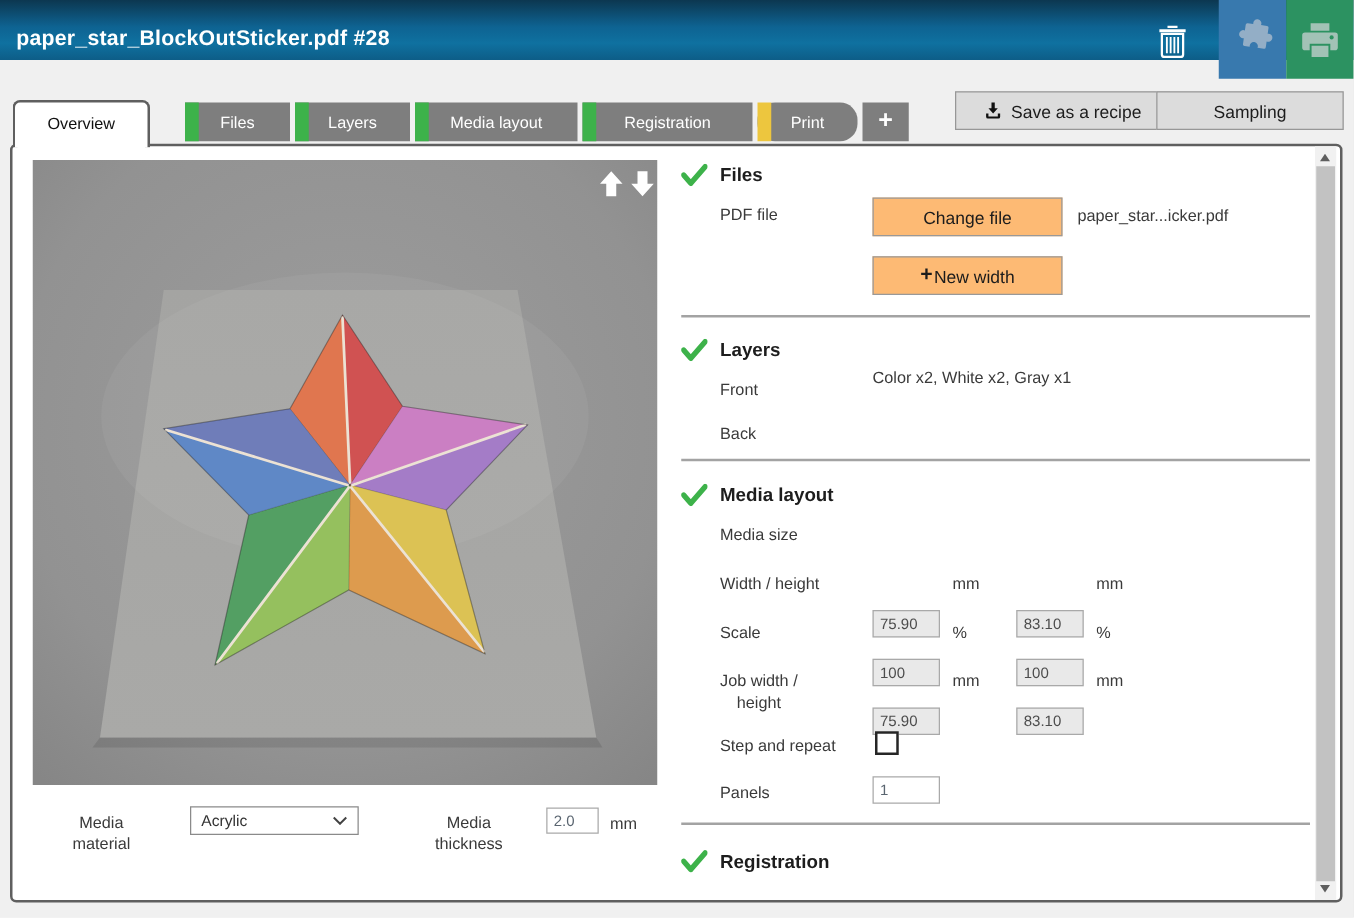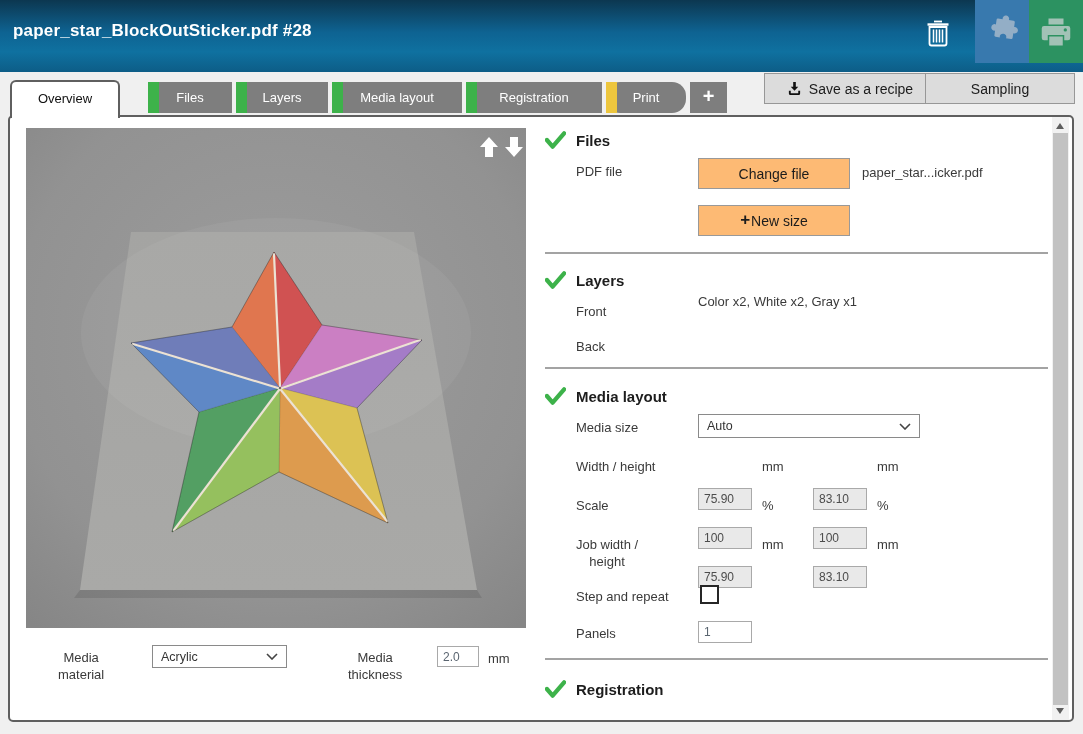--- a/index.html
+++ b/index.html
@@ -1,20 +1,20 @@
 <!DOCTYPE html>
 <html><head>
 <meta charset="utf-8">
 <style>
   * { margin:0; padding:0; box-sizing:border-box; }
   body { background:#e8e8e8; font-family:"Liberation Sans", sans-serif; }
   .app { position:relative; width:1083px; height:734px; background:#f0f0f0; overflow:hidden; }
 
   
-  .titlebar { position:absolute; left:0; top:0; width:1083px; height:72px;
+  .titlebar { position:absolute; left:0; top:0; width:1083px; height:48px;
     background:linear-gradient(180deg,#0c3750 0%,#0e6392 45%,#0f71a0 72%,#0d5d87 100%); }
   .window-title { position:absolute; left:13px; top:21px; color:#ffffff; font-size:17px; font-weight:bold; letter-spacing:0.2px; }
   .tb-btn { position:absolute; top:0; height:63px; display:flex; align-items:center; justify-content:center; cursor:pointer; }
   .tb-trash { left:905px; width:66px; }
   .tb-tile-blue { left:975px; width:54px; }
   .tb-tile-green { left:1029px; width:54px; }
 
   
   .tab { position:absolute; top:82px; height:31px; background:#7e7e7e; color:#ffffff;
     font-size:13px; text-align:center; line-height:31px; cursor:pointer; }
@@ -207,46 +207,40 @@
     <path d="M2 9l6 7L20 2" fill="none" stroke-width="4.5" stroke-linecap="round" stroke-linejoin="round" stroke="#3db24a"></path>
   </svg>
   <div class="heading" style="left:576px; top:132px;">Files</div>
   <div class="lbl" style="left:576px; top:163px;">PDF file</div>
   <div class="btn" style="left:698px; top:158px; width:152px; height:31px;">
     <span>Change file</span>
   </div>
   <div class="lbl" style="left:862px; top:164px;">paper_star...icker.pdf</div>
   <div class="btn" style="left:698px; top:205px; width:152px; height:31px;">
     <span class="plus-glyph">+</span>
-    <span>New size</span>
+    <span>New width</span>
   </div>
   <div class="divider" style="top:252px;"></div>
 
   <svg class="check" style="left:545px; top:271px;" viewBox="0 0 22 18">
     <path d="M2 9l6 7L20 2" fill="none" stroke-width="4.5" stroke-linecap="round" stroke-linejoin="round" stroke="#3db24a"></path>
   </svg>
   <div class="heading" style="left:576px; top:272px;">Layers</div>
   <div class="lbl" style="left:576px; top:303px;">Front</div>
   <div class="lbl" style="left:698px; top:293px;">Color x2, White x2, Gray x1</div>
   <div class="lbl" style="left:576px; top:338px;">Back</div>
   <div class="lbl" style="left:698px; top:338px;"></div>
   <div class="divider" style="top:367px;"></div>
 
   <svg class="check" style="left:545px; top:387px;" viewBox="0 0 22 18">
     <path d="M2 9l6 7L20 2" fill="none" stroke-width="4.5" stroke-linecap="round" stroke-linejoin="round" stroke="#3db24a"></path>
   </svg>
   <div class="heading" style="left:576px; top:388px;">Media layout</div>
 
   <div class="lbl" style="left:576px; top:419px;">Media size</div>
-  <div class="selectbox" style="left:698px; top:414px; width:222px; height:24px;">
-    <span>Auto</span>
-    <svg width="12" height="7" viewBox="0 0 12 7">
-      <path d="M1 1l5 5 5-5" stroke="#444" fill="none" stroke-width="1.6"></path>
-    </svg>
-  </div>
 
   <div class="lbl" style="left:576px; top:458px;">Width / height</div>
   <input class="field dis" disabled="" style="left: 698px; top: 454px; width: 54px; height: 22px;" value="75.90">
   <div class="lbl" style="left:762px; top:458px;">mm</div>
   <input class="field dis" disabled="" style="left: 813px; top: 454px; width: 54px; height: 22px;" value="83.10">
   <div class="lbl" style="left:877px; top:458px;">mm</div>
 
   <div class="lbl" style="left:576px; top:497px;">Scale</div>
   <input class="field dis" disabled="" style="left: 698px; top: 493px; width: 54px; height: 22px;" value="100">
   <div class="lbl" style="left:762px; top:497px;">%</div>

